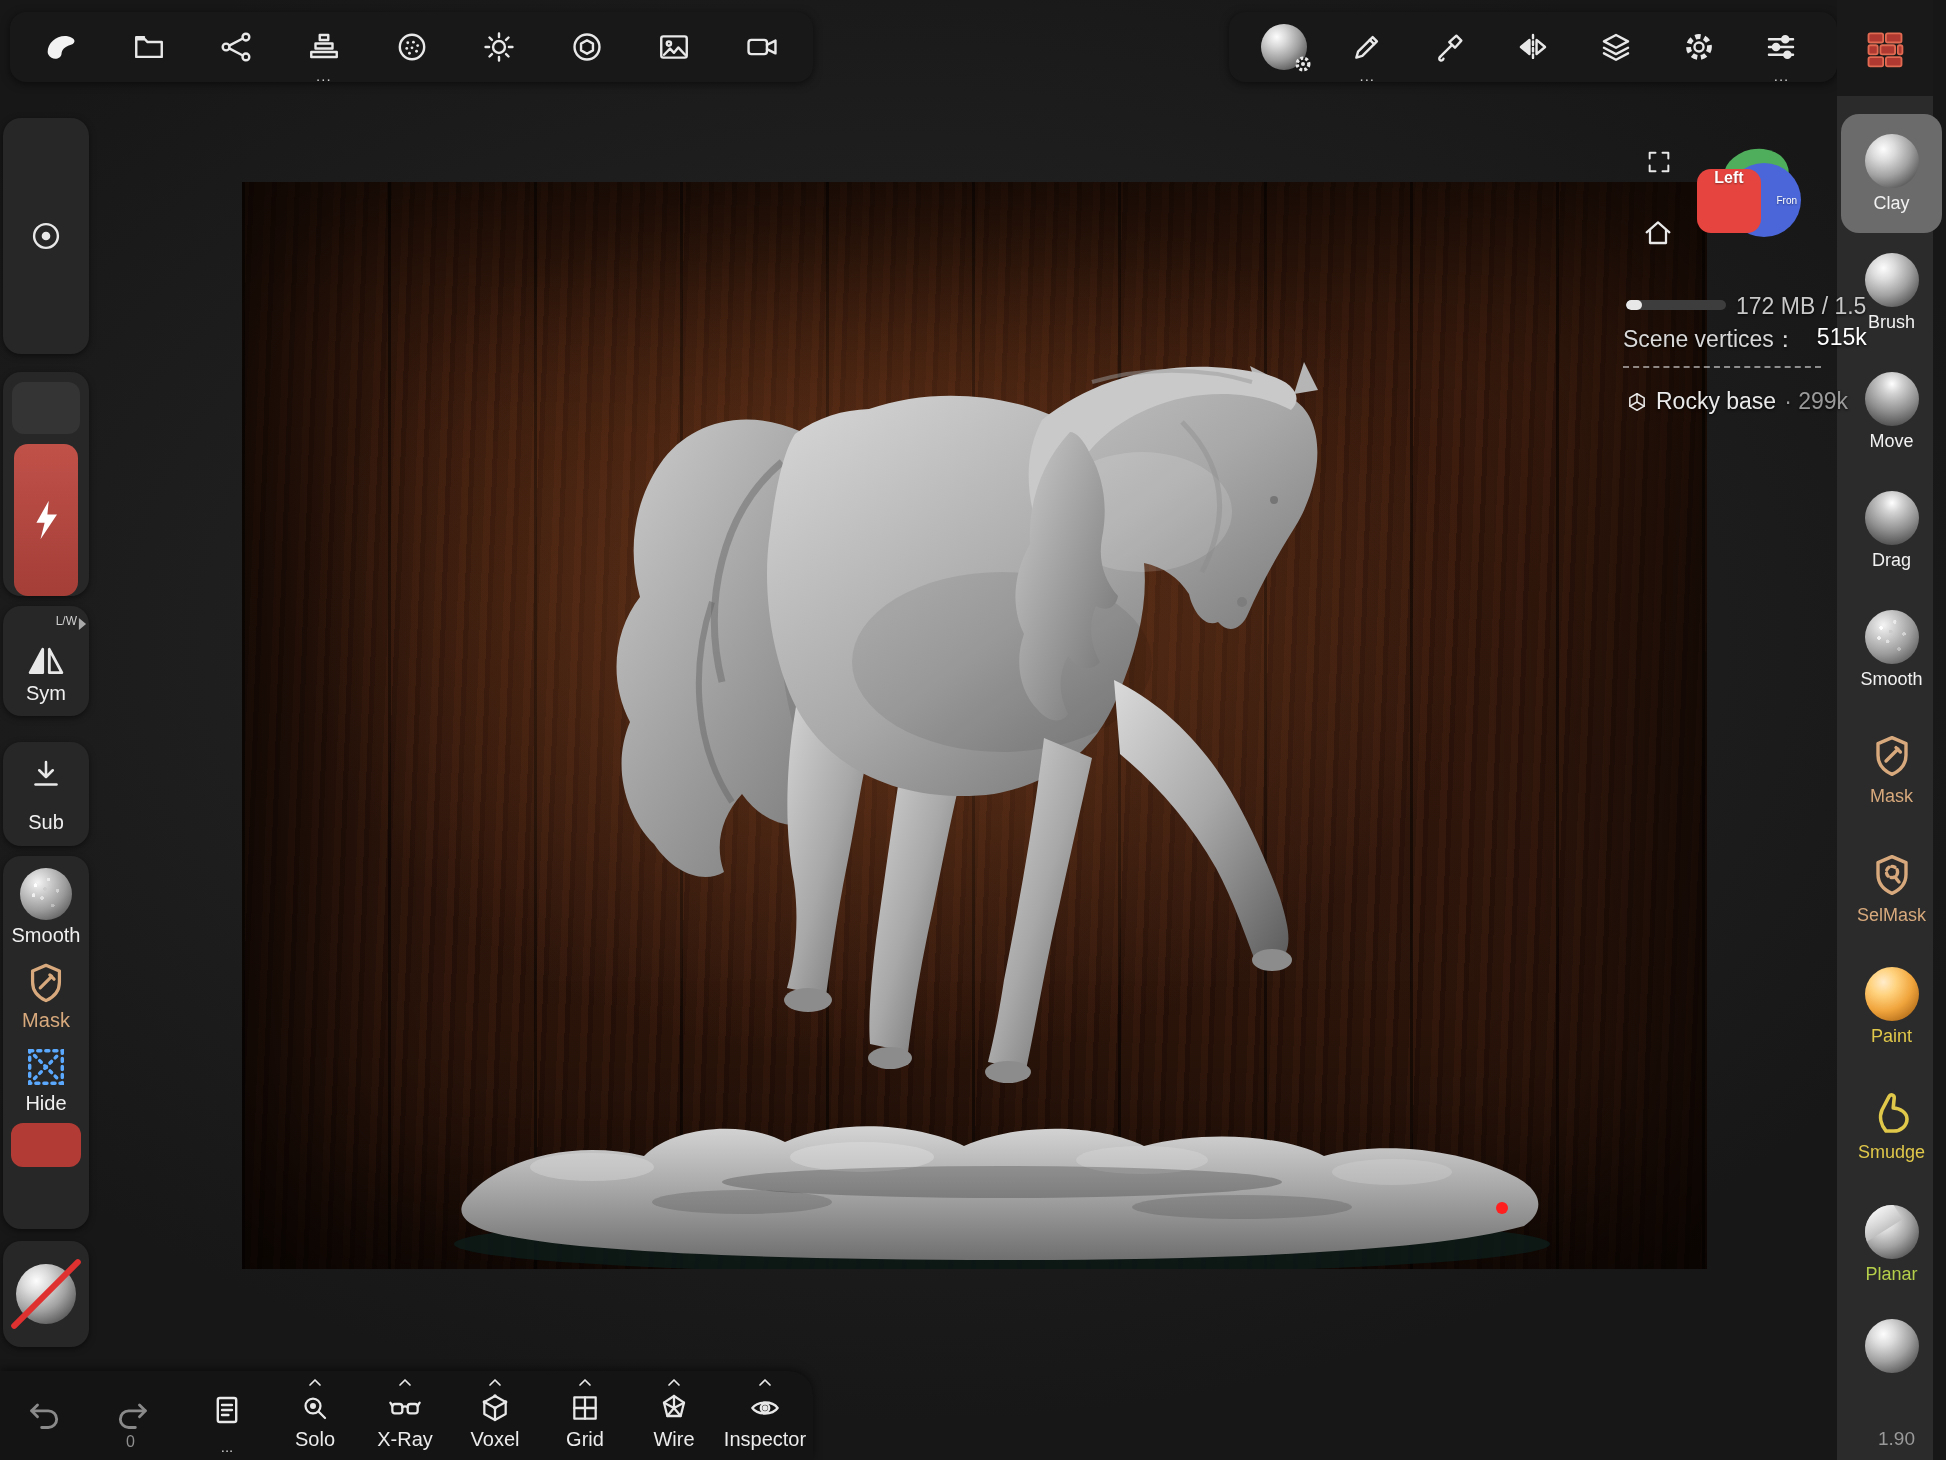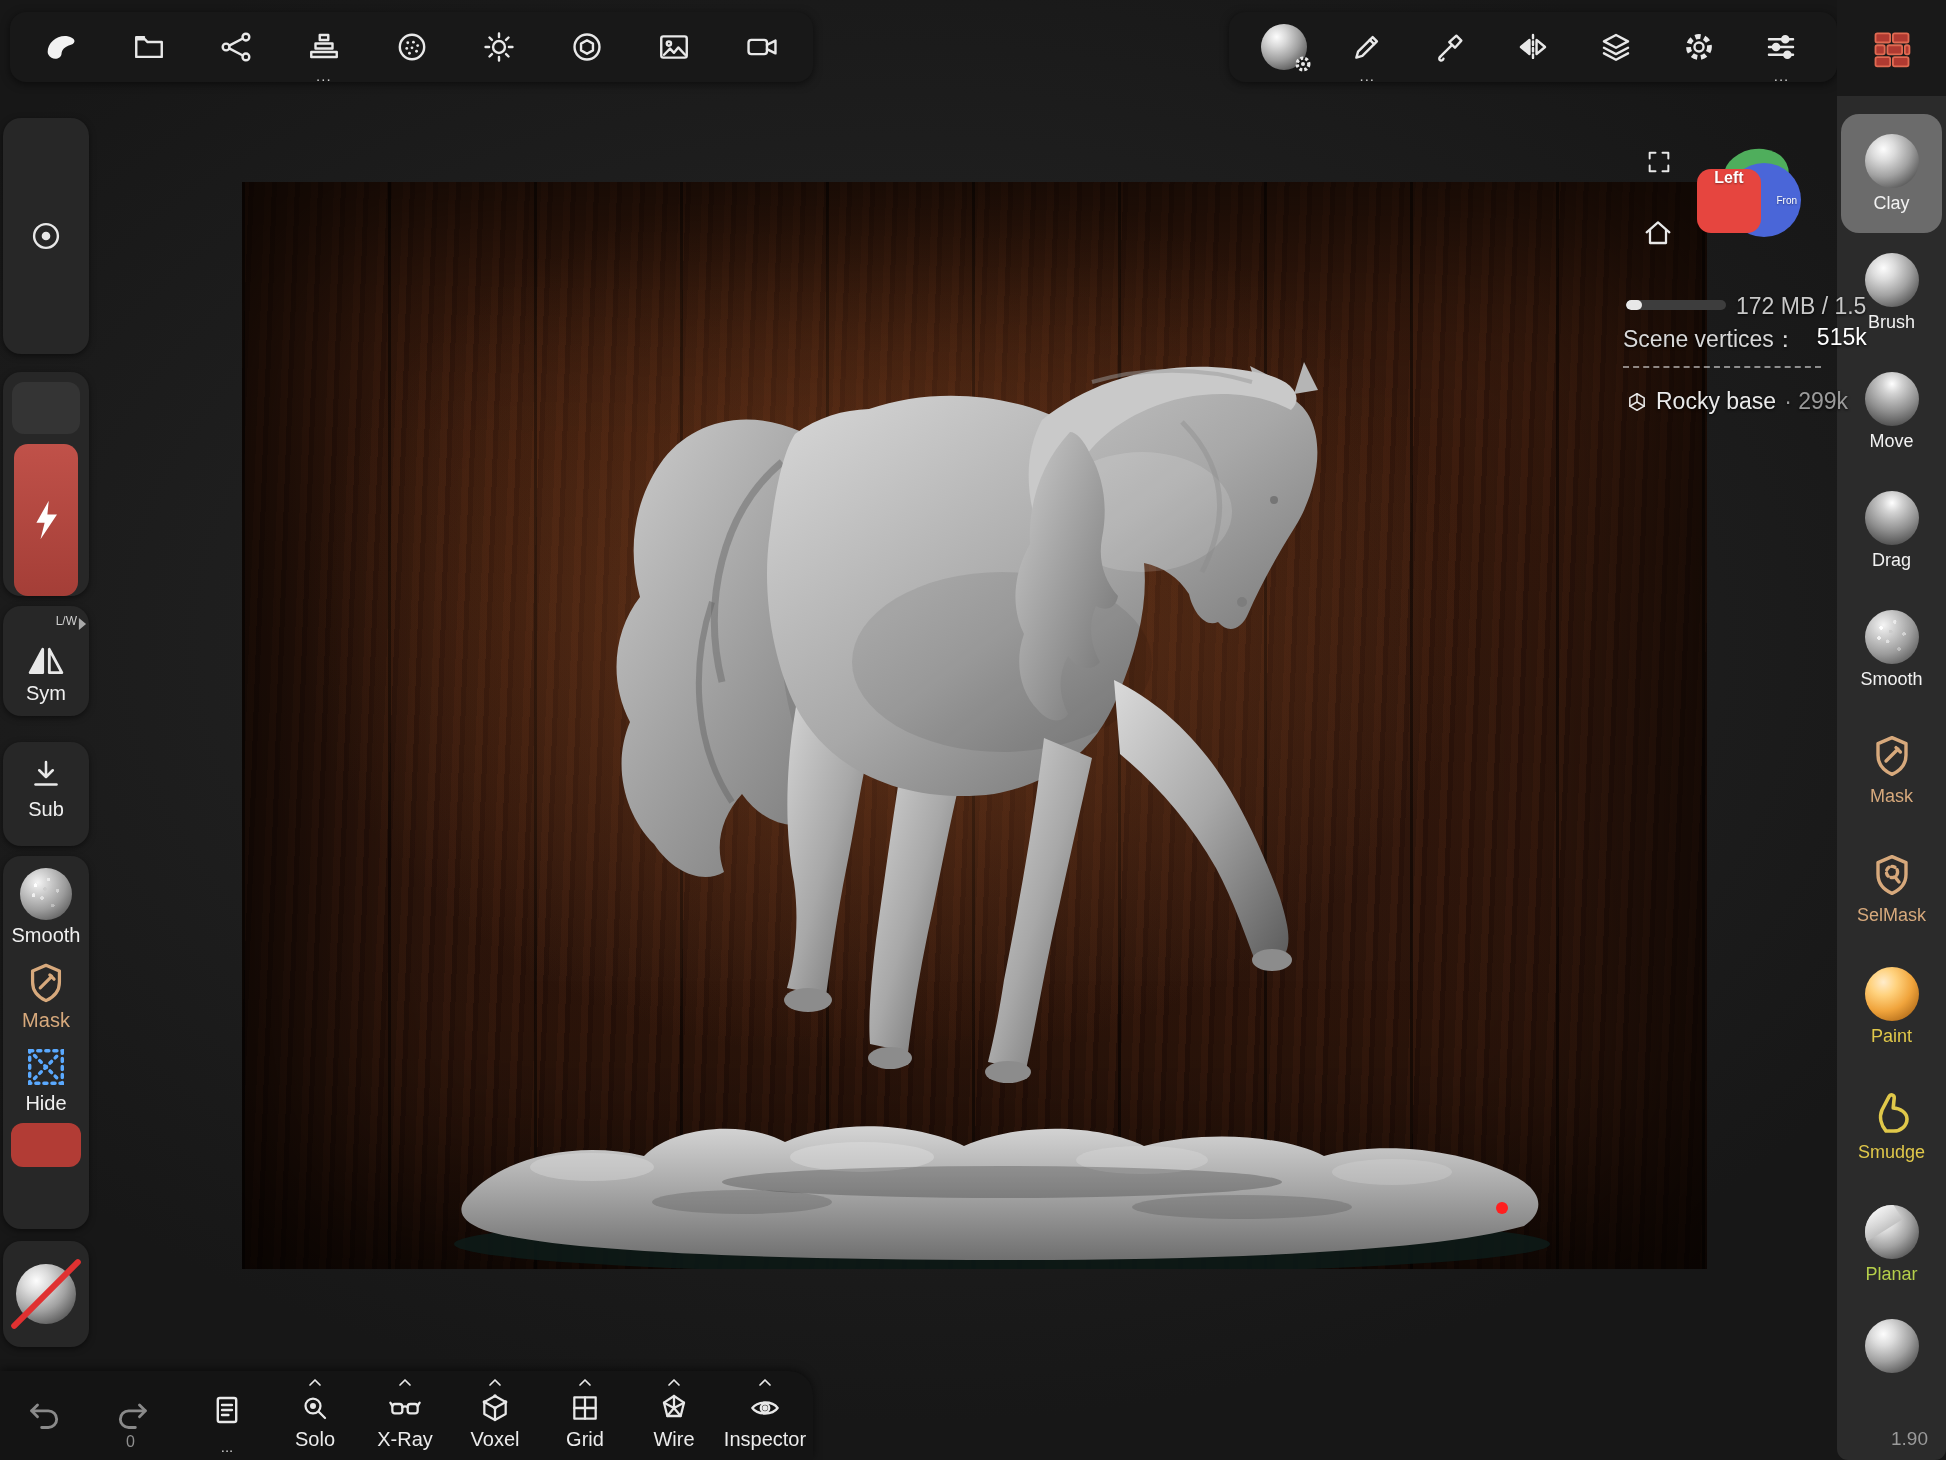--- a/index.html
+++ b/index.html
@@ -63,21 +63,21 @@
   .slash { position:absolute; left:50%; top:50%; width:96px; height:6px; background:#e03131; transform:translate(-50%,-50%) rotate(-45deg); border-radius:3px; }
 
   
   #b-bar { left:0; top:1371px; width:813px; height:89px; background:#141414; border-radius:0 24px 0 0;
            box-shadow:0 -2px 8px rgba(0,0,0,.5); }
   .bitem { position:absolute; top:0; height:89px; width:90px; display:flex; flex-direction:column; align-items:center;
            justify-content:space-between; padding:6px 0 9px; }
   .blab { font-size:20px; color:#ececec; }
 
   
-  #r-bar { left:1837px; top:0; width:109px; height:1460px; background:#2b2b2b;border-radius:11px; }
+  #r-bar { left:1837px; top:0; width:96px; height:1460px; background:#2b2b2b; }
   #r-head { height:96px; background:#191919; display:flex; align-items:center; justify-content:center; }
   .tool { width:109px; height:119px; display:flex; flex-direction:column; align-items:center; justify-content:center; gap:5px; }
   .tool.sel { background:#6b6b6b; border-radius:18px; width:101px; margin-left:4px; }
   .tlabel { font-size:18px; color:#f2f2f2; }
   #version { position:absolute; right:18px; bottom:10px; font-size:19px; color:#9a9a9a; }
 
   
   .info-txt { font-size:23px; color:#d8d8d8; text-shadow:0 1px 3px rgba(0,0,0,.8); white-space:nowrap; }
   #membar { left:1626px; top:300px; width:100px; height:10px; border-radius:5px; background:#3d3d3d; overflow:hidden; }
   #memfill { width:16px; height:100%; background:#e8e8e8; border-radius:5px; }
@@ -333,21 +333,21 @@
       <span class="lab-l" style="margin-top:4px;">Sym</span>
     </div>
   </div>
 
   <div class="lpanel abs" style="top:742px; height:104px;">
     <div class="litem" style="padding-top:14px;">
       <svg class="svgi" width="36" height="36" viewBox="0 0 24 24">
           <path d="M12 4 V13.5 M7.5 9.5 L12 14 L16.5 9.5"></path>
           <path d="M5 19 H19"></path>
         </svg>
-      <span class="lab-l" style="margin-top:6px;">Sub</span>
+      <span class="lab-l" style="margin-top:19px;">Sub</span>
     </div>
   </div>
 
   <div class="lpanel abs" style="top:856px; height:373px;">
     <div class="litem">
       <div class="sph noise" style="width:52px;height:52px;"></div>
       <span class="lab-l" style="margin-top:4px;">Smooth</span>
     </div>
     <div class="litem">
       <svg width="46" height="48" viewBox="0 0 24 24" style="stroke:#d7a97c; fill:none; stroke-width:1.7; stroke-linecap:round; stroke-linejoin:round;">

